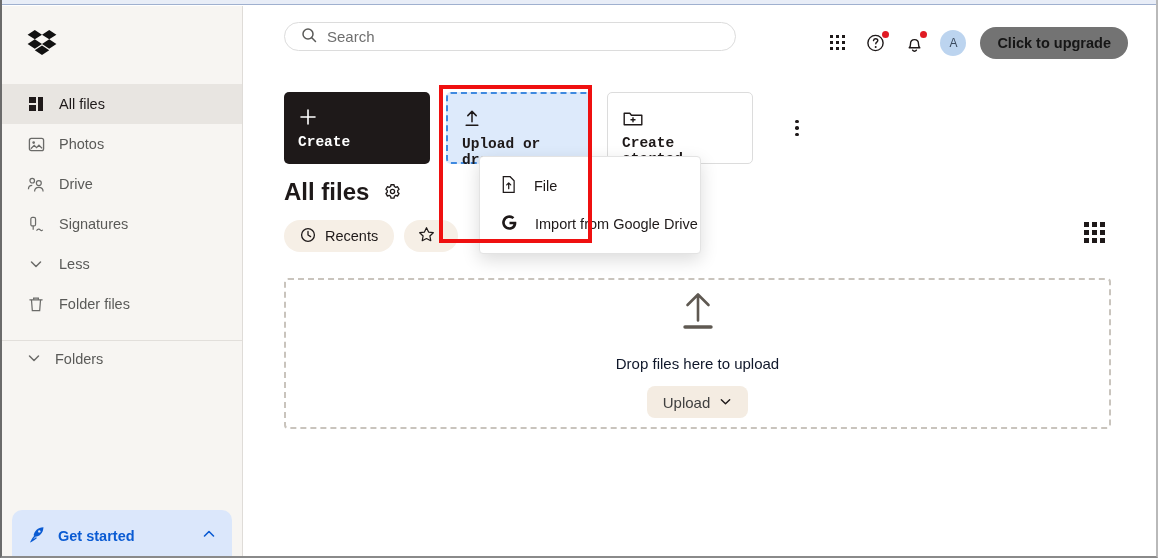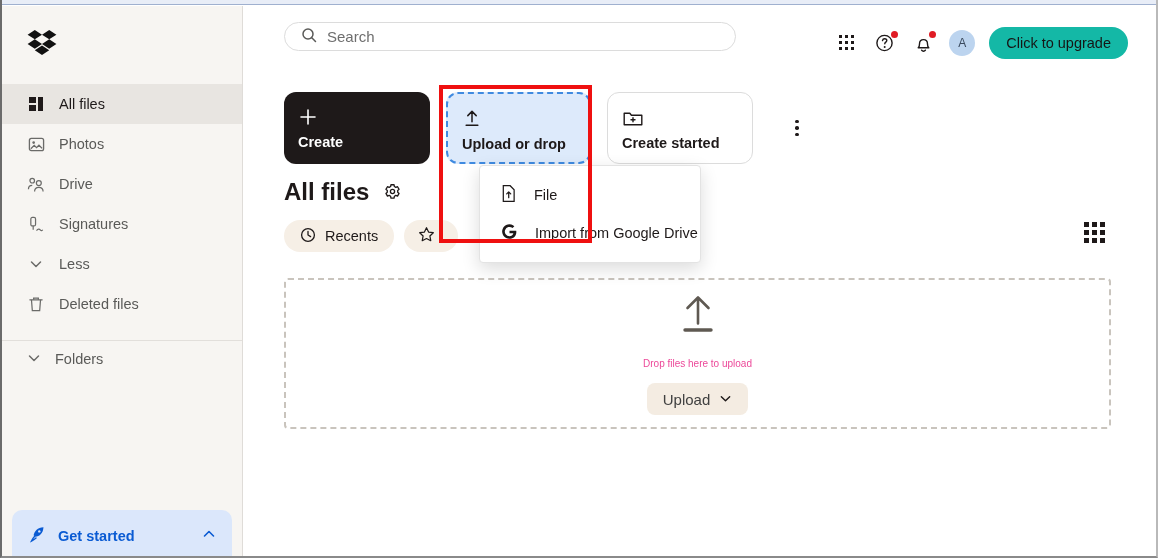--- a/index.html
+++ b/index.html
@@ -129,40 +129,41 @@
   }
   .avatar {
     width: 26px; height: 26px; border-radius: 50%;
     background: #bcd4ef; color: #3a4a5e;
     font-size: 12px;
     display: flex; align-items: center; justify-content: center;
     cursor: pointer;
   }
   .upgrade-btn {
     height: 32px; padding: 0 17px;
-    background: #14b8a6; color: #161616;
+    background: #737373; color: #161616;
     border: 0; border-radius: 16px;
     font-family: "Liberation Sans", sans-serif;
-    font-size: 14.5px; font-weight: normal;
+    font-size: 14.5px; font-weight: bold;
     cursor: pointer;
   }
 
   
   .toolbar {
     position: relative;
     margin: 10px 0 0 39px;
     display: flex; align-items: flex-start; gap: 16px;
     height: 72px;
   }
   .tb-card {
     width: 146px; height: 72px;
-    border-radius: 12px;
+    border-radius: 5px;
     padding: 12px 14px 0 14px;
     cursor: pointer;
     position: relative;
+    font-family: Liberation Mono, monospace;
   }
   .tb-card .tb-ico { height: 26px; display: flex; align-items: center; }
   .tb-card .tb-label { font-size: 14.5px; font-weight: bold; margin-top: 4px; }
   .tb-create { background: #1e1919; color: #fff; }
   .tb-upload {
     background: #ddeafb;
     border: 2px dashed #3f8ae0;
     color: #1e1919;
     width: 145px;
   }
@@ -177,21 +178,21 @@
     display: flex; flex-direction: column;
     align-items: center; justify-content: center; gap: 3px;
     cursor: pointer;
     margin-left: 14px;
   }
   .kebab i { width: 3.5px; height: 3.5px; background: #1e1919; border-radius: 50%; display:block; }
 
   
   .dropdown {
     position: absolute;
-    left: 195px; top: 73px;
+    left: 195px; top: 64px;
     width: 222px;
     background: #fff;
     border: 1px solid #e3e3e3;
     border-radius: 4px;
     box-shadow: 0 6px 18px rgba(0,0,0,0.14);
     padding: 10px 0;
     z-index: 40;
   }
   .dd-item {
     height: 38px;
@@ -237,21 +238,21 @@
   .dropzone {
     position: absolute;
     left: 39px; right: 45px; top: 272px;
     height: 151px;
     border: 2px dashed #c9c4bd;
     border-radius: 4px;
     display: flex; flex-direction: column;
     align-items: center; justify-content: center;
     gap: 14px;
   }
-  .dz-text { color: #ec4899; font-size: 10px; }
+  .dz-text { color: #0f172a; font-size: 15px; }
   .dz-upload {
     height: 32px; padding: 0 16px;
     background: #f4ece2; border: 0; border-radius: 8px;
     font-family: "Liberation Sans", sans-serif;
     font-size: 15px; color: #404040;
     display: flex; align-items: center; gap: 9px;
     cursor: pointer;
   }
 
   
@@ -338,21 +339,21 @@
 
 
       <li class="nav-item">
         <span class="nav-ico">
           <svg width="16" height="17" viewBox="0 0 16 18" aria-hidden="true">
             <path d="M1.5 4h13" stroke="#6b6b69" stroke-width="1.3" stroke-linecap="round"></path>
             <path d="M5.5 4V2.2h5V4" fill="none" stroke="#6b6b69" stroke-width="1.3"></path>
             <path d="M3.2 4l.9 11.5h7.8L12.8 4" fill="none" stroke="#6b6b69" stroke-width="1.3"></path>
           </svg>
         </span>
-        <span>Deleted files</span>
+        <span>Folder files</span>
       </li>
     </ul>
 
     <hr class="nav-sep">
 
     <div class="folders-row">
       <span class="nav-ico">
         <svg width="14" height="14" viewBox="0 0 14 14" aria-hidden="true">
           <path d="M2.5 5l4.5 4.5L11.5 5" fill="none" stroke="#6b6b69" stroke-width="1.5" stroke-linecap="round" stroke-linejoin="round"></path>
         </svg>

